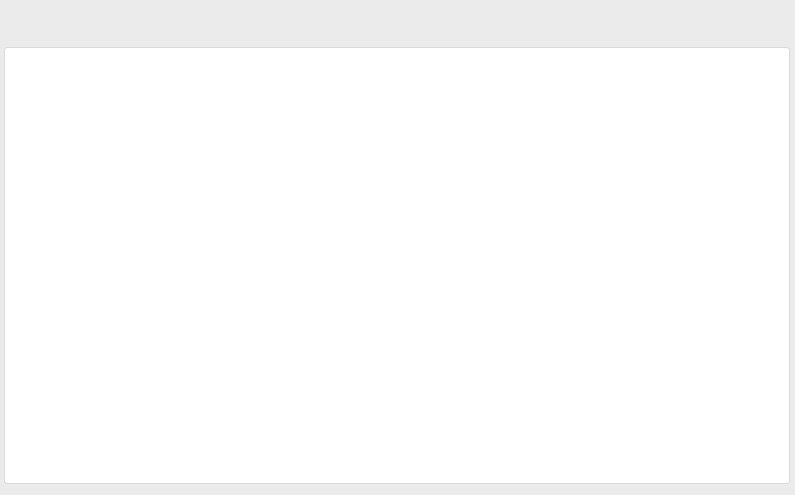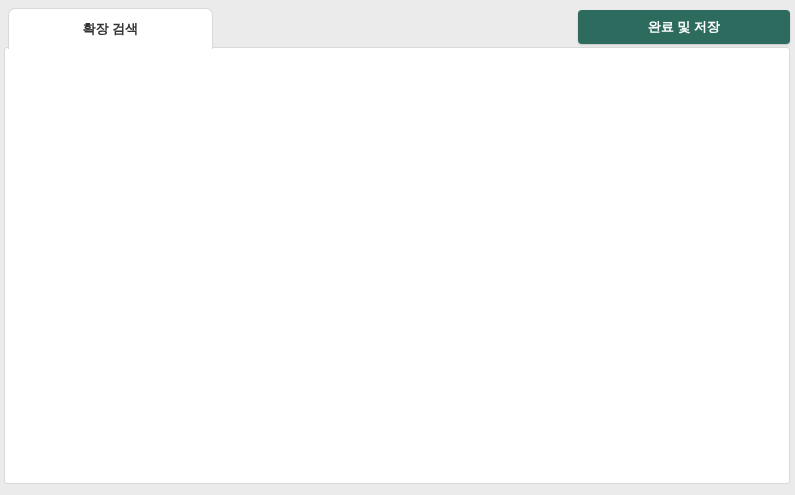--- a/index.html
+++ b/index.html
@@ -53,25 +53,21 @@
   .search-btn{display:block;margin:30px auto 0 auto;width:209px;height:36px;background:#565656;
        color:#fff;border:none;border-radius:6px;font-size:13px;font-weight:bold;cursor:pointer;
        box-shadow:0 1px 3px rgba(0,0,0,.25);font-family:inherit;}
   .hdr-icon{display:inline-flex;}
 </style>
 </head>
 <body>
 
 <div class="stage">
 
-  <div class="tab">
-    <span>확장 검색</span>
-  </div>
-
-  <button class="save-btn">완료 및 저장</button>
+
 
   <div class="card"></div>
 
   <div class="chart-panel" id="chartRows">
       <div class="srow">
         <span class="srow-label">쇼케</span>
         <svg viewBox="0 0 340 24">
           <path d="M 0,10 C 27.2,10 134.01666666666665,10.083333333333334 163.2,10 C 192.38333333333333,9.916666666666666 171.98333333333332,10.083333333333334 175.1,9.5 C 178.21666666666667,8.916666666666666 179.63333333333333,5.916666666666667 181.9,6.5 C 184.16666666666669,7.083333333333333 186.43333333333337,13.083333333333334 188.70000000000002,13 C 190.96666666666667,12.916666666666666 193.4033333333333,6.416666666666667 195.49999999999997,6 C 197.59666666666664,5.583333333333333 199.46666666666667,10.25 201.28,10.5 C 203.09333333333333,10.75 204.79333333333332,7.666666666666667 206.38,7.5 C 207.96666666666667,7.333333333333333 209.32666666666668,9.5 210.8,9.5 C 212.27333333333334,9.5 213.63333333333333,7.5 215.22,7.5 C 216.80666666666667,7.5 218.79,9.083333333333334 220.32,9.5 C 221.85,9.916666666666666 204.45333333333335,9.916666666666666 224.4,10 C 244.34666666666666,10.083333333333334 320.73333333333335,10 340,10" fill="none" stroke="#e15d5d" stroke-width="3" stroke-linecap="round" stroke-linejoin="round"></path>
         </svg>
       </div>

